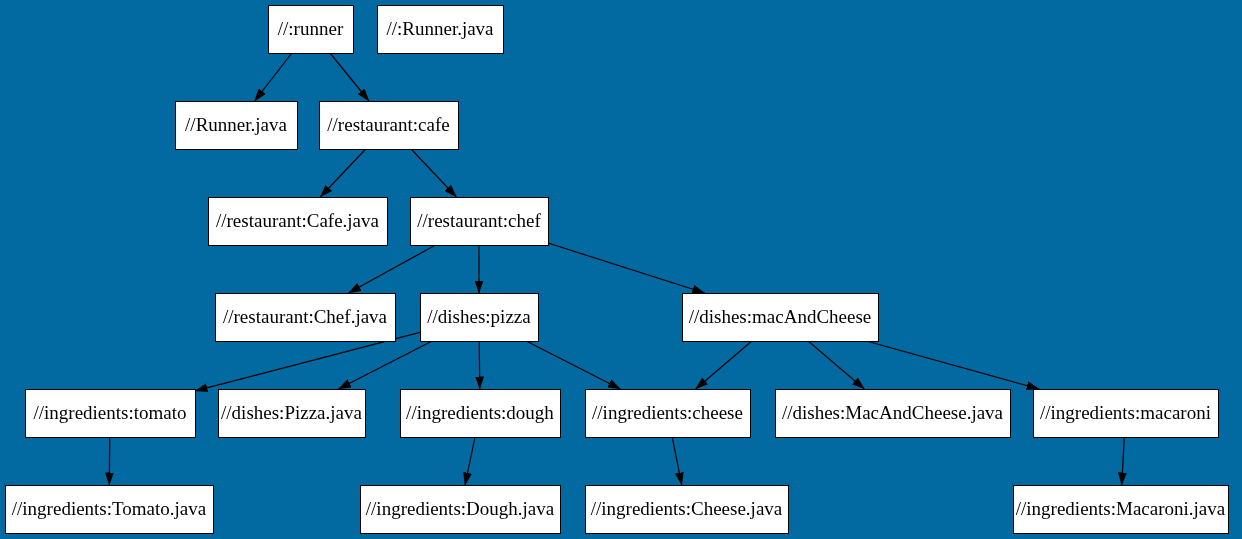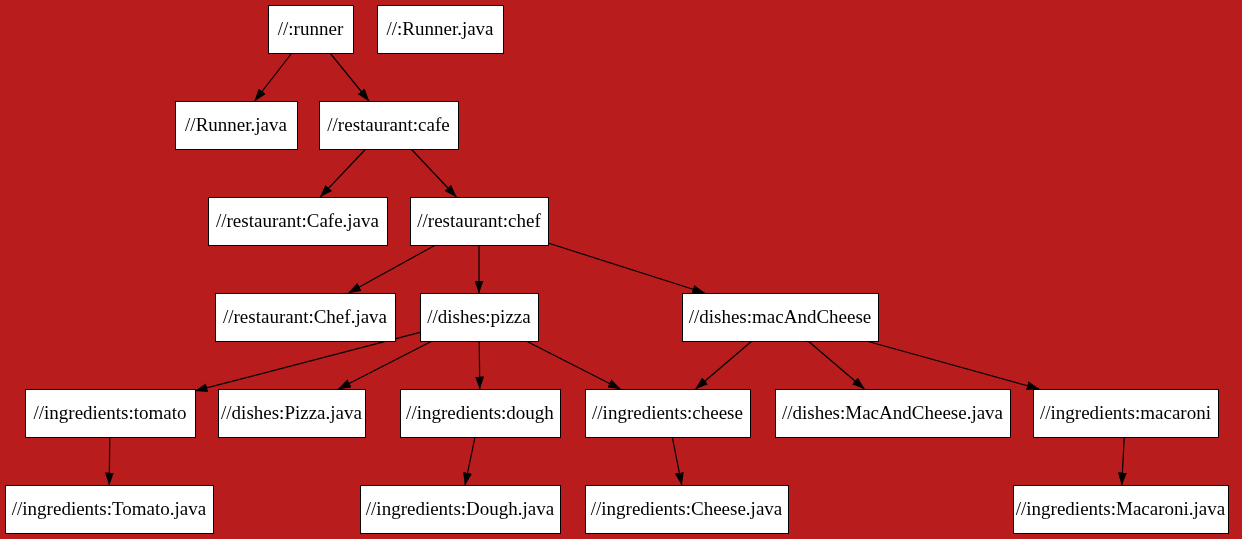--- a/index.html
+++ b/index.html
@@ -28,21 +28,21 @@
   }
   .edge-line {
     stroke: #000000;
     stroke-width: 1.2;
     fill: none;
   }
 </style>
 </head>
 <body>
 
-<div id="stage" style="background: #b91c1c;">
+<div id="stage" style="background: #0369a1;">
   <svg id="graph-svg" xmlns="http://www.w3.org/2000/svg" width="1242" height="539" viewBox="0 0 1242 539">
     <defs>
       <marker id="arrowhead" viewBox="0 0 13 9" refX="12.5" refY="4.5" markerWidth="13" markerHeight="9" markerUnits="userSpaceOnUse" orient="auto">
         <path id="arrowhead-path" d="M0,0 L13,4.5 L0,9 Z" fill="#000000"></path>
       </marker>
     </defs>
     <g id="edges-layer">
         <line x1="291.875" y1="53" x2="254.625" y2="101" class="edge-line" stroke="#000000" marker-end="url(#arrowhead)"></line>
         <line x1="330" y1="53" x2="369" y2="101" class="edge-line" stroke="#000000" marker-end="url(#arrowhead)"></line>
         <line x1="365.75" y1="149" x2="320.25" y2="197" class="edge-line" stroke="#000000" marker-end="url(#arrowhead)"></line>

